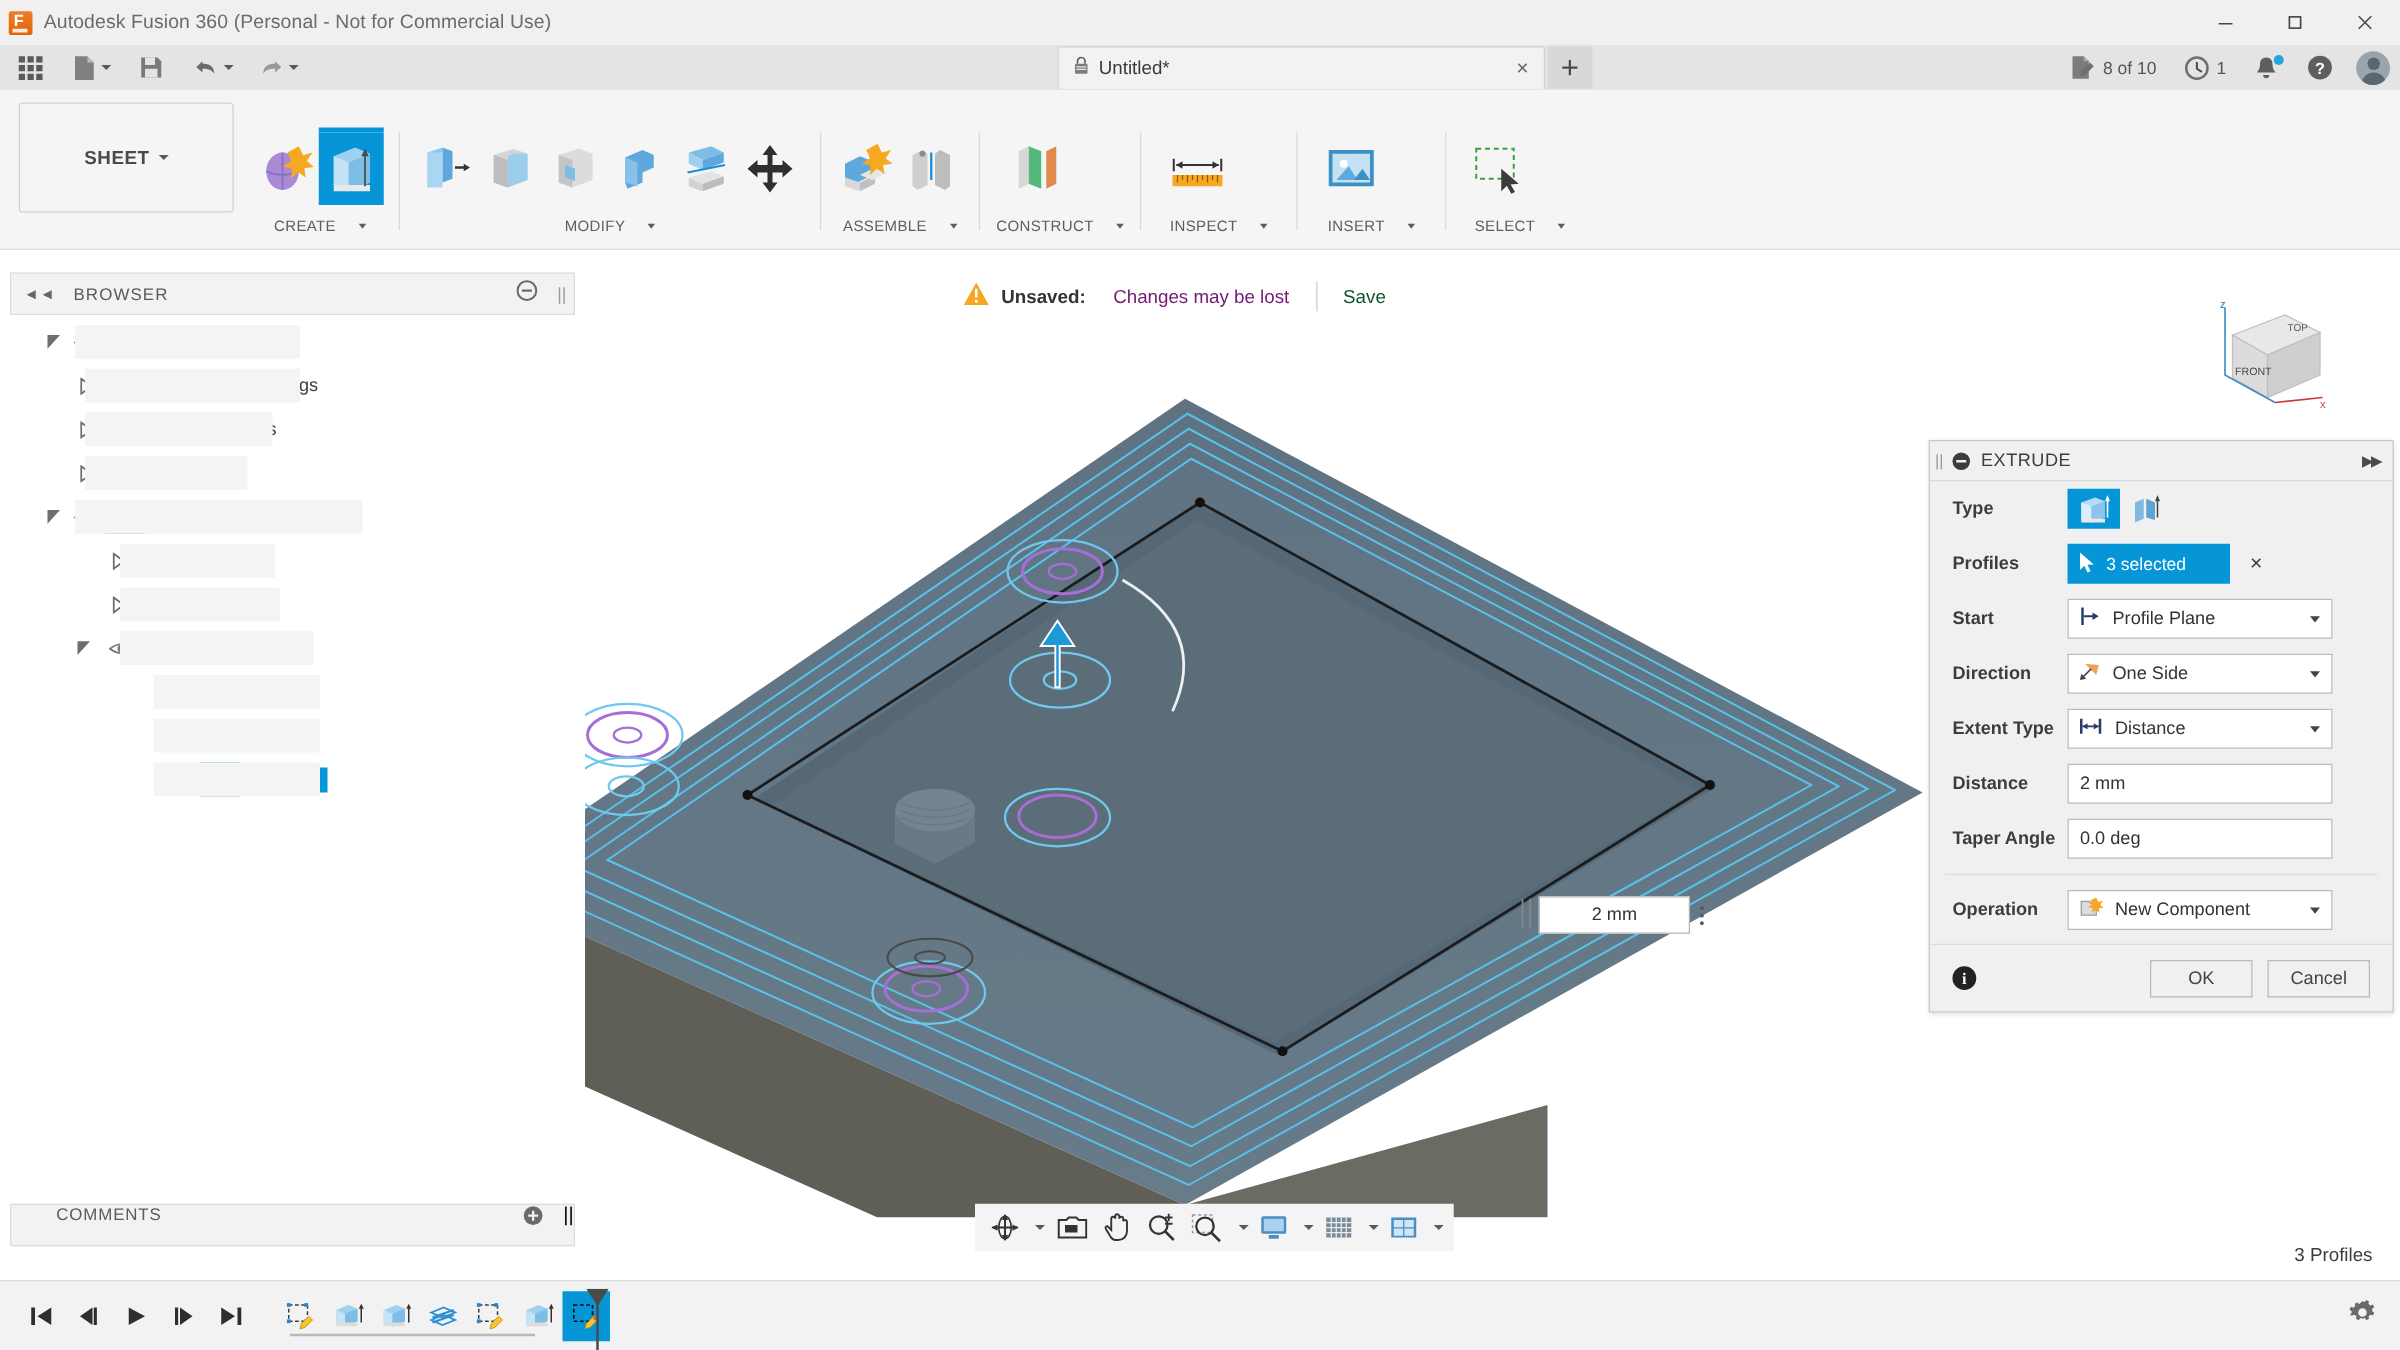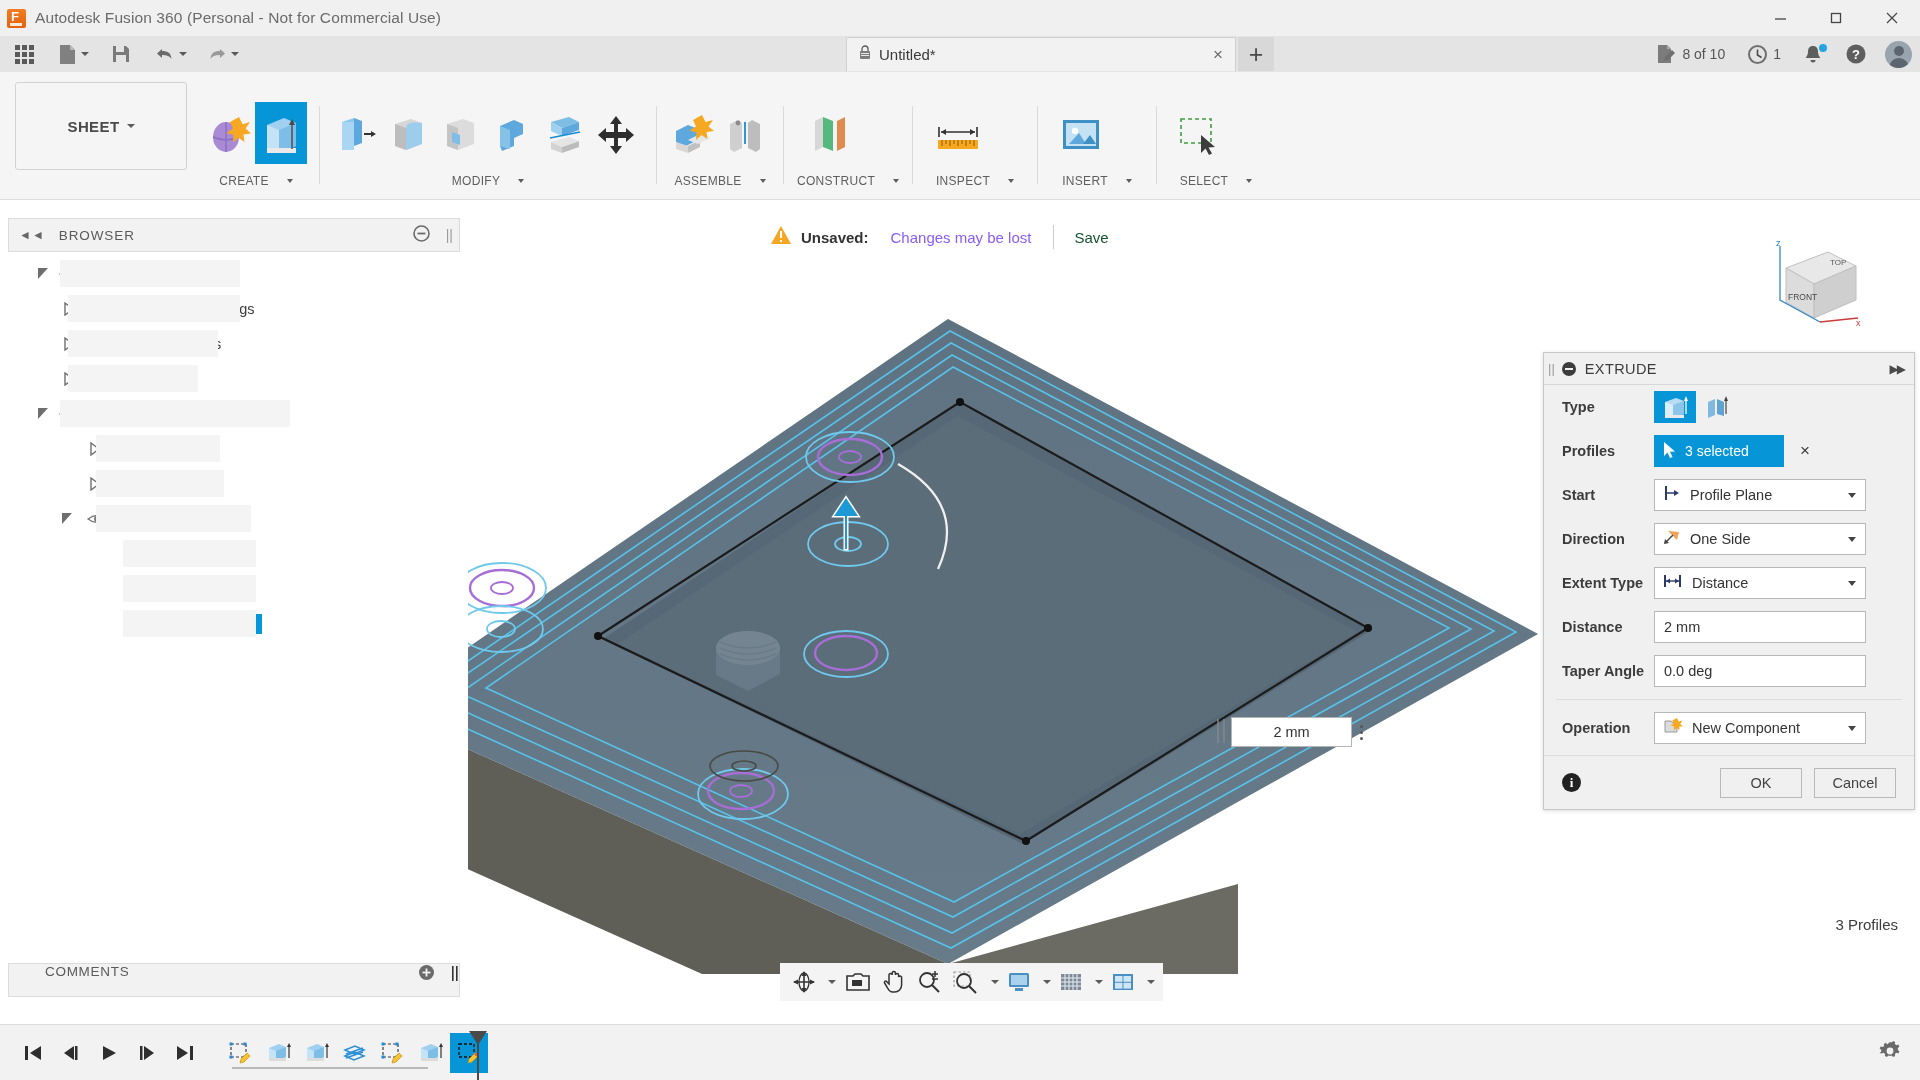--- a/index.html
+++ b/index.html
@@ -133,21 +133,21 @@
 
   
   .viewport { position:absolute; left:468px; top:204px; width:1452px; height:770px; background:#fff; overflow:hidden; }
 
   .unsaved-bar {
     position:absolute; left:750px; top:218px; width:430px; height:38px;
     background:#fff; display:flex; align-items:center; z-index:20;
   }
   .unsaved-bar .warn { margin-left:20px; }
   .unsaved-bar .b { font-size:15px; font-weight:bold; color:#333; margin-left:9px; }
-  .unsaved-bar .t { font-size:15px; color:#8b5cf6; margin-left:22px; }
+  .unsaved-bar .t { font-size:15px; color:#701a75; margin-left:22px; }
   .unsaved-bar .vdiv { width:1px; height:24px; background:#ccc; margin-left:22px; }
   .unsaved-bar .save { font-size:15px; color:#14532d; margin-left:20px; }
 
   
   .viewcube { position:absolute; right:52px; top:238px; width:110px; height:100px; z-index:15; }
 
   
   .dim-input {
     position:absolute; left:1215px; top:716px; width:155px; height:32px; z-index:18;
     display:flex; align-items:center;
@@ -220,21 +220,21 @@
   }
   .comments .ttl { margin-left:36px; font-size:13.5px; color:#5a5a5a; letter-spacing:.7px; }
   .comments .plus { margin-left:auto; margin-right:16px; }
 
   
   .navbar {
     position:absolute; left:780px; top:963px; height:38px; background:#f4f4f4;
     display:flex; align-items:center; padding:0 6px; z-index:12;
   }
   .nb { height:34px; display:flex; align-items:center; justify-content:center; padding:0 6px; }
-  .status-right { position:absolute; right:22px; top:916px; font-size:15px; color:#3c3c3c; }
+  .status-right { position:absolute; right:22px; top:996px; font-size:15px; color:#3c3c3c; }
 
   
   .timeline {
     position:absolute; left:0; bottom:0; width:1920px; height:56px;
     background:#f2f2f2; border-top:1px solid #dcdcdc; display:flex; align-items:center;
   }
   .tl-btn { width:38px;height:40px; display:flex;align-items:center;justify-content:center; }
   .tl-items { display:flex; align-items:flex-start; margin-left:18px; position:relative; }
   .tl-item { width:38px;height:40px; display:flex;align-items:center;justify-content:center; position:relative;}
   .tl-item.active { background:#0696d7; }

